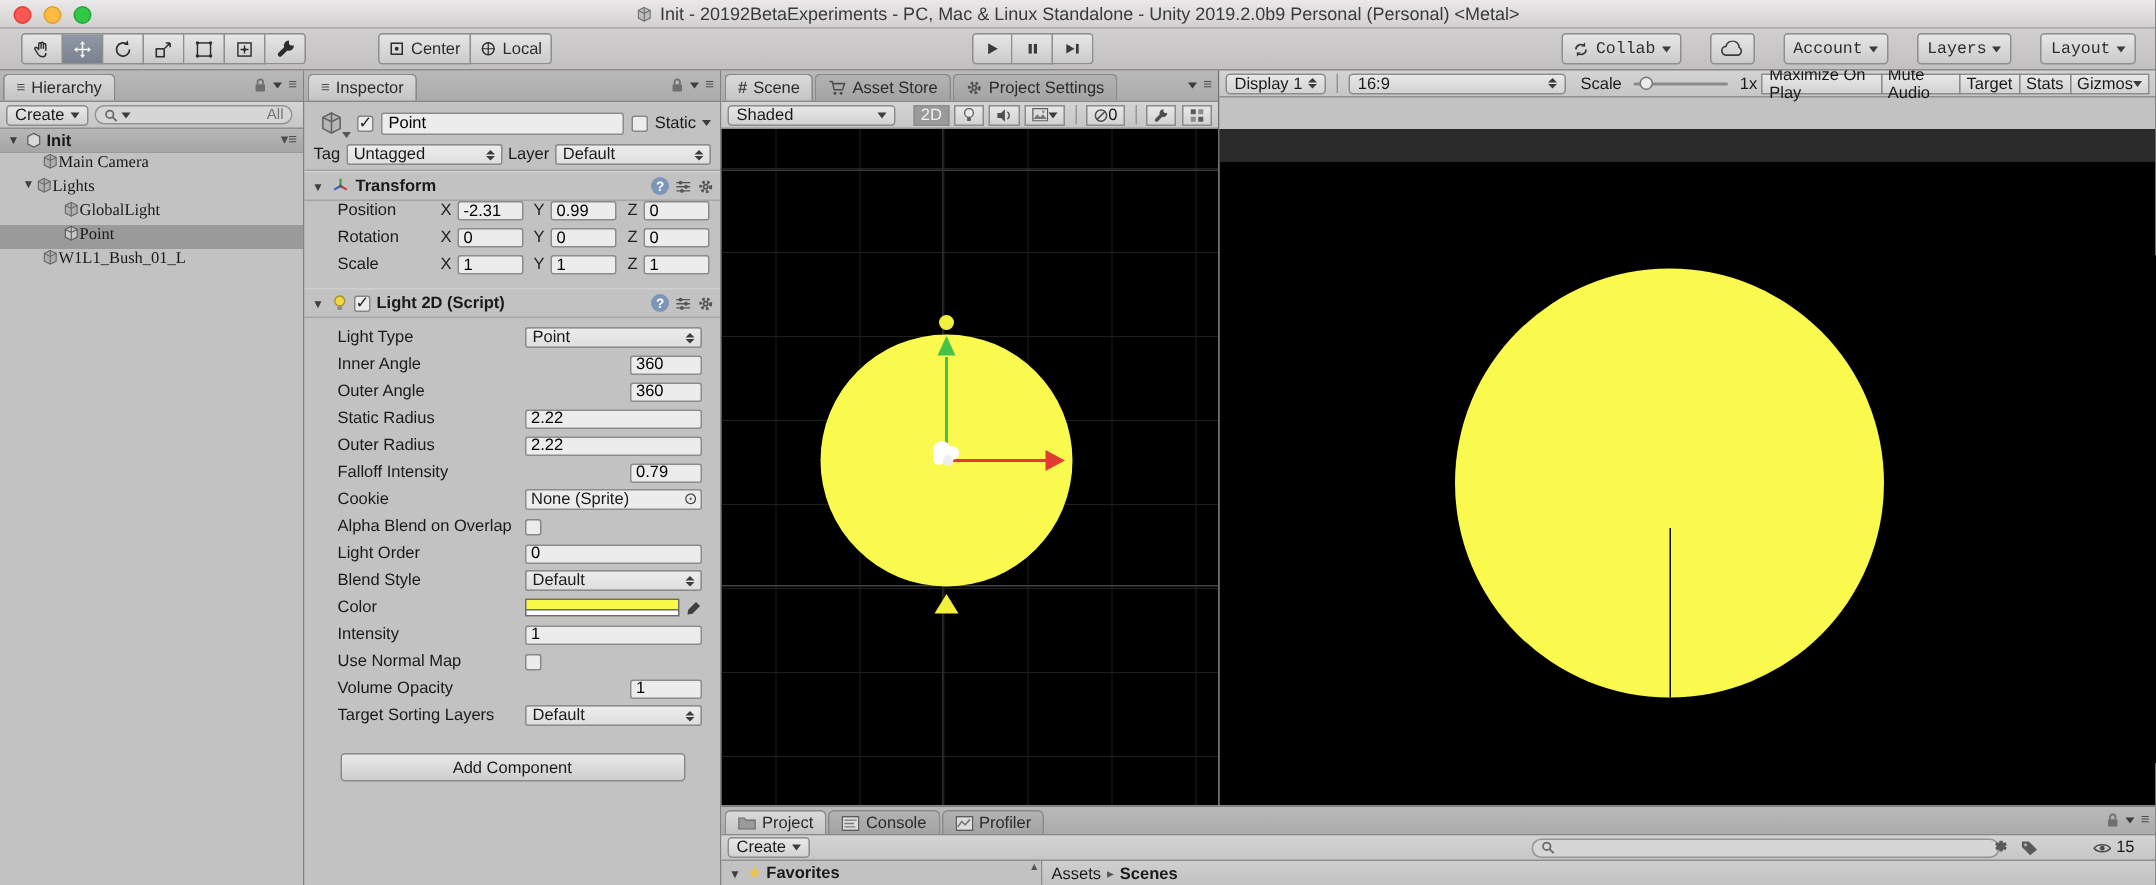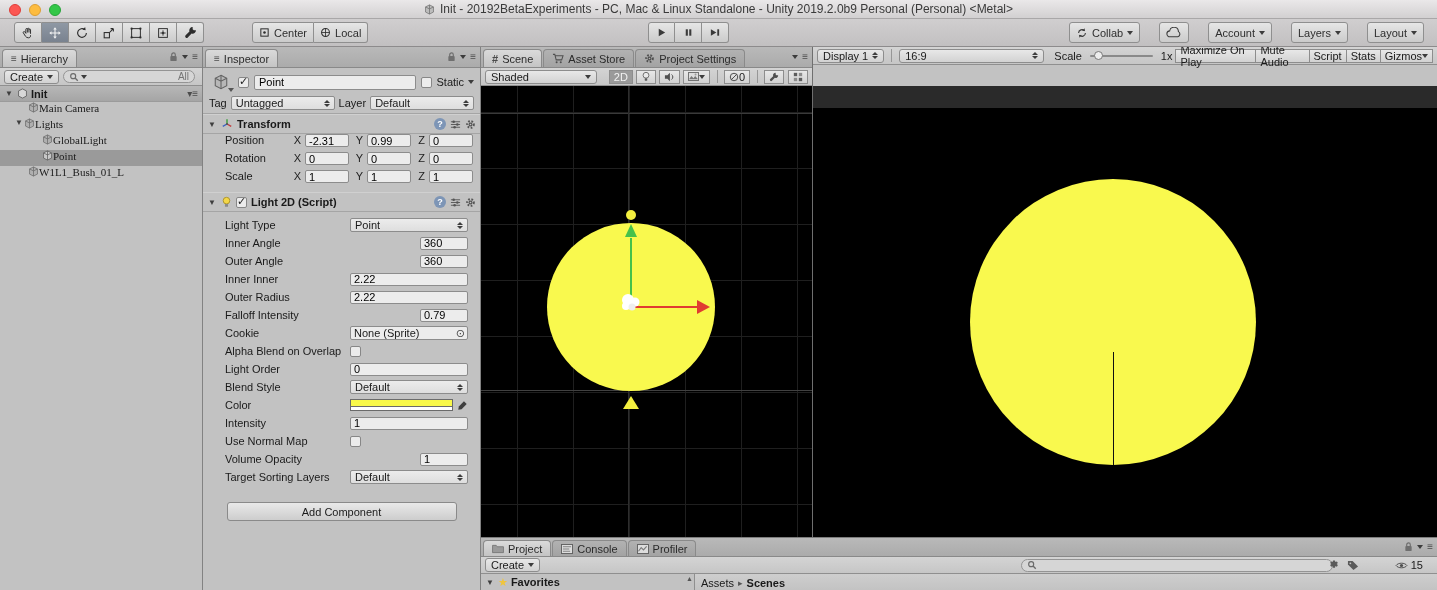--- a/index.html
+++ b/index.html
@@ -15,21 +15,21 @@
 .title{position:absolute;left:70px;right:70px;top:0;height:18px;display:flex;align-items:center;justify-content:center;gap:5px;font-size:12px;color:#3a3a3a;white-space:nowrap;overflow:hidden;}
 
 
 .mtb{position:absolute;top:19px;left:0;right:0;height:28px;background:linear-gradient(#d0cecf,#c2c0c1);border-bottom:1px solid #8d8b8c;z-index:19;}
 .grp{position:absolute;top:3px;display:flex;}
 .tbtn{height:21px;min-width:27px;display:flex;align-items:center;justify-content:center;gap:4px;background:linear-gradient(#e6e6e6,#cbcbcb);border:1px solid #8f8f8f;border-left:none;padding:0 6px;color:#2e2e2e;cursor:default;text-align:right;}
 .grp .tbtn:first-child{border-left:1px solid #8f8f8f;border-radius:3px 0 0 3px;}
 .grp .tbtn:last-child{border-radius:0 3px 3px 0;}
 .grp.single .tbtn{border-left:1px solid #8f8f8f;border-radius:3px;}
 .tbtn.on{background:linear-gradient(#8f98a4,#79828f);}
-.rightgrp{position:absolute;top:3px;right:13px;display:flex;gap:19px;}
+.rightgrp{position:absolute;top:3px;right:13px;display:flex;gap:19px;font-family:Liberation Mono, monospace;}
 .caret{width:0;height:0;border-left:3px solid transparent;border-right:3px solid transparent;border-top:4px solid #3c3c3c;display:inline-block;}
 .caret-up{width:0;height:0;border-left:3px solid transparent;border-right:3px solid transparent;border-bottom:3px solid #3c3c3c;display:inline-block;}
 
 
 .tabbar{height:21px;background:linear-gradient(#b9b9b9,#ababab);border-bottom:1px solid #898989;display:flex;align-items:flex-end;padding-left:2px;position:relative;}
 .tab{height:18px;display:flex;align-items:center;gap:4px;padding:0 8px;margin-right:1px;font-size:11px;color:#2b2b2b;background:linear-gradient(#b2b2b2,#a3a3a3);border:1px solid #8a8a8a;border-bottom:none;border-radius:4px 4px 0 0;white-space:nowrap;}
 .tab.active{background:linear-gradient(#dadada,#c4c4c4);}
 .tabicons{position:absolute;right:4px;top:5px;display:flex;align-items:center;gap:4px;color:#555;}
 .hamb{font-size:10px;color:#4c4c4c;line-height:10px;}
 .ptool{height:18px;background:linear-gradient(#d4d4d4,#c6c6c6);border-bottom:1px solid #8f8f8f;display:flex;align-items:center;padding:0 4px;gap:4px;position:relative;}
@@ -473,21 +473,21 @@
           <input class="tfield nfield" value="360" style="">
         </div>
     </div>
     <div class="irow">
       <span class="ilabel">Outer Angle</span>
       <div class="ictrl">
           <input class="tfield nfield" value="360" style="">
         </div>
     </div>
     <div class="irow">
-      <span class="ilabel">Inner Inner</span>
+      <span class="ilabel">Static Radius</span>
       <div class="ictrl">
           <input class="tfield" value="2.22" style="">
         </div>
     </div>
     <div class="irow">
       <span class="ilabel">Outer Radius</span>
       <div class="ictrl">
           <input class="tfield" value="2.22" style="">
         </div>
     </div>
@@ -696,21 +696,21 @@
         </div>
       <span>1x</span>
       <div style="margin-left:auto;display:flex;align-items:center">
         <div class="minibtn">
             <span>Maximize On Play</span>
           </div>
         <div class="minibtn">
             <span>Mute Audio</span>
           </div>
         <div class="minibtn">
-            <span>Script</span>
+            <span>Target</span>
           </div>
         <div class="minibtn">
             <span>Stats</span>
           </div>
         <div class="minibtn">
             <span>Gizmos</span>
             <span class="caret"></span>
           </div>
       </div>
     </div>

